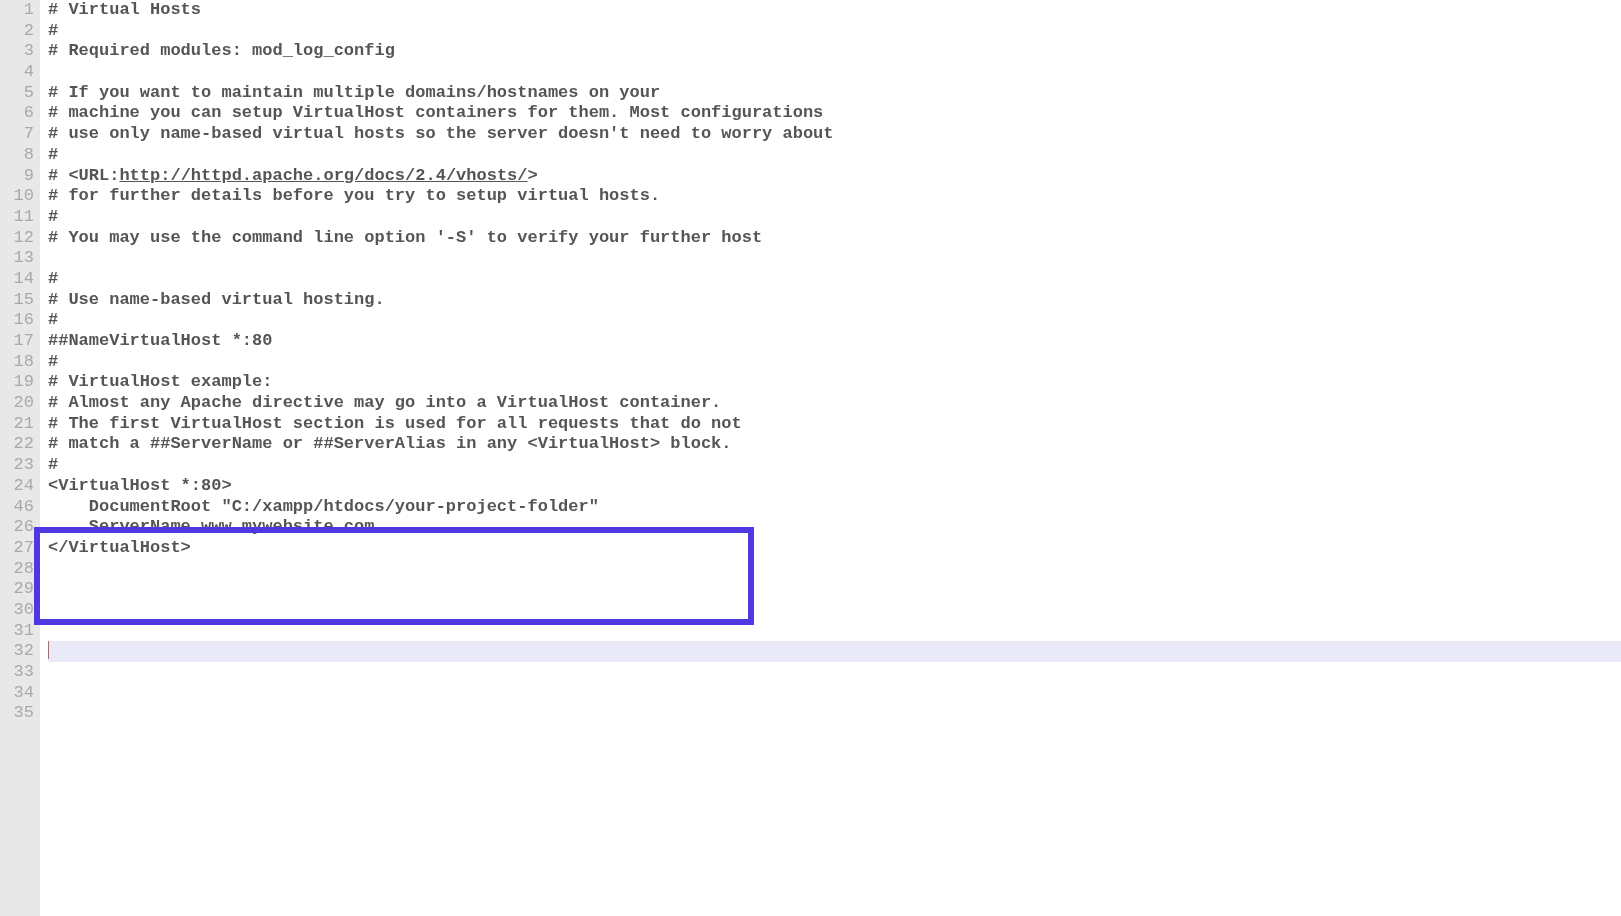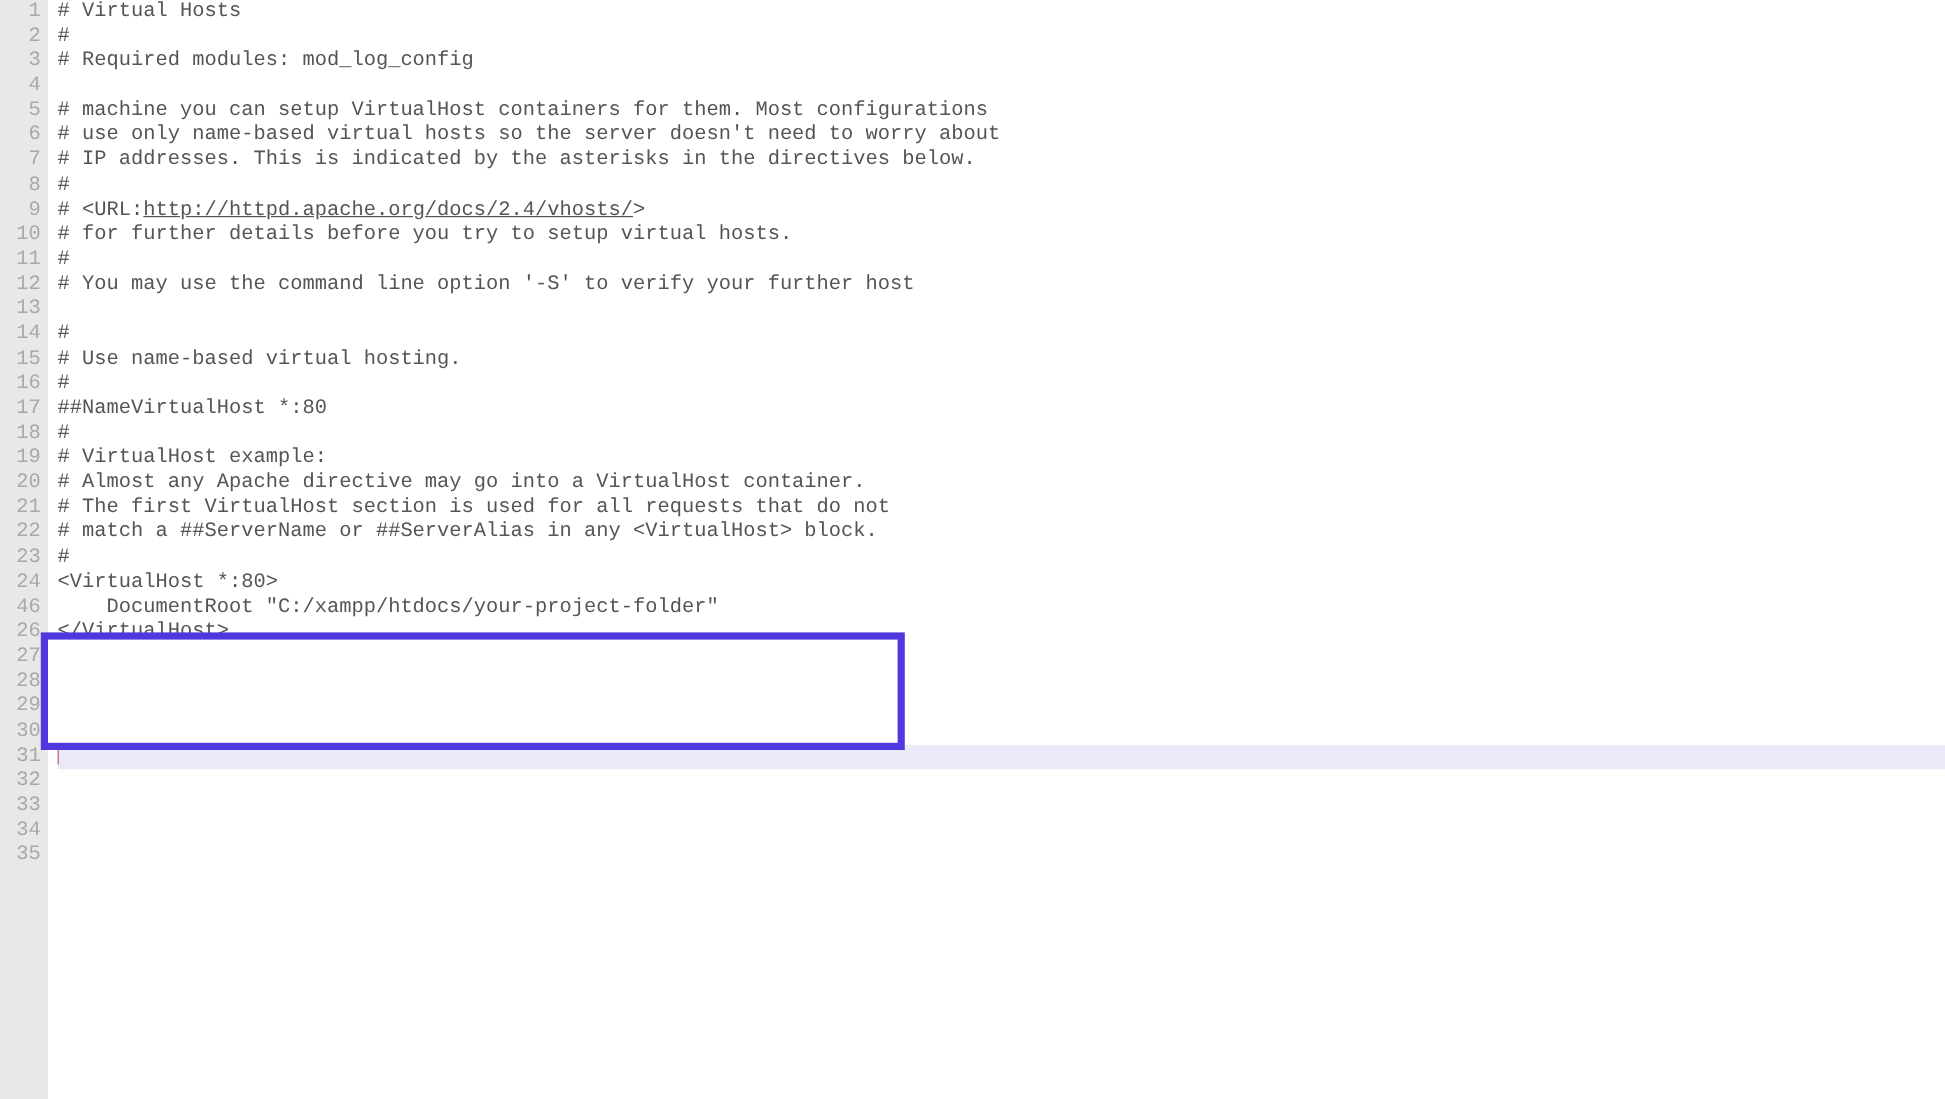--- a/index.html
+++ b/index.html
@@ -36,20 +36,21 @@
     position: relative;
     flex: 1 1 auto;
     padding-left: 8px;
   }
   .code-line {
     height: 20.7px;
     line-height: 20.7px;
     white-space: pre;
     color: #555555;
     position: relative;
+    font-weight: bold;
   }
   .code-line.current {
     background: #e9e9f8;
   }
   .code-line a {
     color: #555555;
     text-decoration: underline;
   }
   .highlight-box {
     position: absolute;
@@ -108,41 +109,42 @@
       <div class="ln">33</div>
       <div class="ln">34</div>
       <div class="ln">35</div>
     </div>
   <div class="code-area" id="code-area">
     <div class="highlight-box" id="hl" style="left: -6px; top: 527px; width: 720px; height: 98px; border-color: rgb(80, 56, 224);"></div>
   <div class="code-line"><span># Virtual Hosts</span></div>
       <div class="code-line"><span>#</span></div>
       <div class="code-line"><span># Required modules: mod_log_config</span></div>
       <div class="code-line"><span></span></div>
+      <div class="code-line"><span># If you want to maintain multiple domains/hostnames on your</span></div>
       <div class="code-line"><span># machine you can setup VirtualHost containers for them. Most configurations</span></div>
       <div class="code-line"><span># use only name-based virtual hosts so the server doesn't need to worry about</span></div>
-      <div class="code-line"><span># IP addresses. This is indicated by the asterisks in the directives below.</span></div>
       <div class="code-line"><span>#</span></div>
       <div class="code-line"><span># &lt;URL:</span><a href="#">http://httpd.apache.org/docs/2.4/vhosts/</a><span>&gt;</span></div>
       <div class="code-line"><span># for further details before you try to setup virtual hosts.</span></div>
       <div class="code-line"><span>#</span></div>
       <div class="code-line"><span># You may use the command line option '-S' to verify your further host</span></div>
       <div class="code-line"><span></span></div>
       <div class="code-line"><span>#</span></div>
       <div class="code-line"><span># Use name-based virtual hosting.</span></div>
       <div class="code-line"><span>#</span></div>
       <div class="code-line"><span>##NameVirtualHost *:80</span></div>
       <div class="code-line"><span>#</span></div>
       <div class="code-line"><span># VirtualHost example:</span></div>
       <div class="code-line"><span># Almost any Apache directive may go into a VirtualHost container.</span></div>
       <div class="code-line"><span># The first VirtualHost section is used for all requests that do not</span></div>
       <div class="code-line"><span># match a ##ServerName or ##ServerAlias in any &lt;VirtualHost&gt; block.</span></div>
       <div class="code-line"><span>#</span></div>
       <div class="code-line"><span>&lt;VirtualHost *:80&gt;</span></div>
       <div class="code-line"><span>    DocumentRoot "C:/xampp/htdocs/your-project-folder"</span></div>
+      <div class="code-line"><span>    ServerName www.mywebsite.com</span></div>
       <div class="code-line"><span>&lt;/VirtualHost&gt;</span></div>
       <div class="code-line"><span></span></div>
       <div class="code-line"><span></span></div>
       <div class="code-line"><span></span></div>
       <div class="code-line"><span></span></div>
       <div class="code-line current"><span></span><span class="caret"></span></div>
     </div>
 </div>
 
 </body></html>

